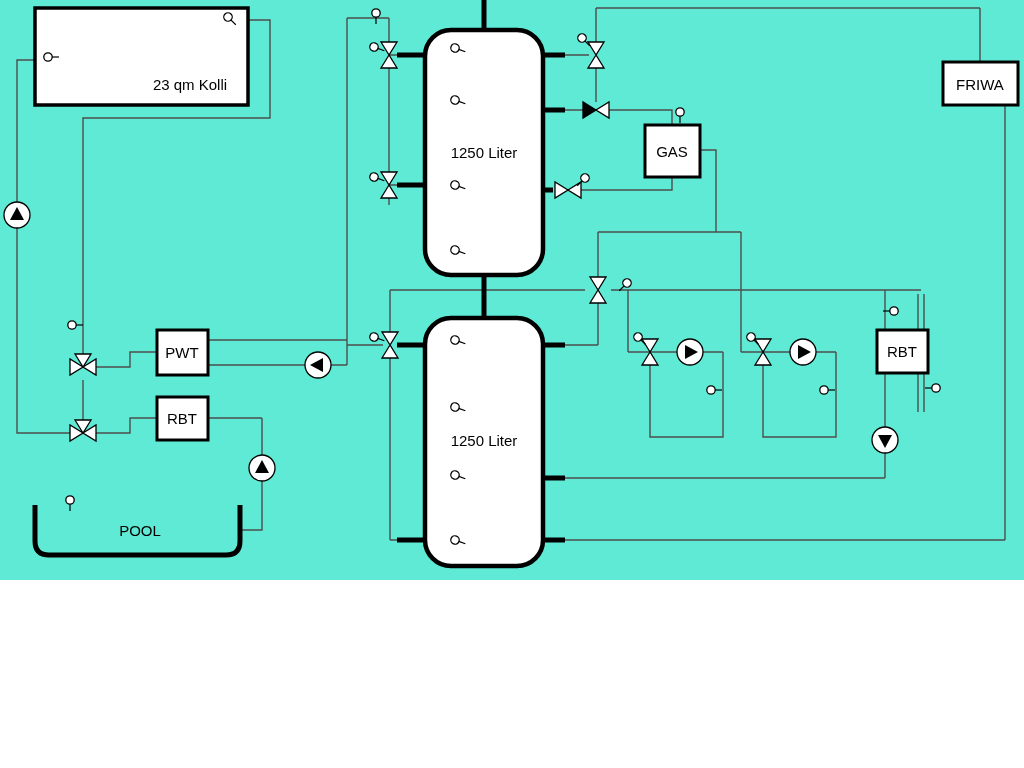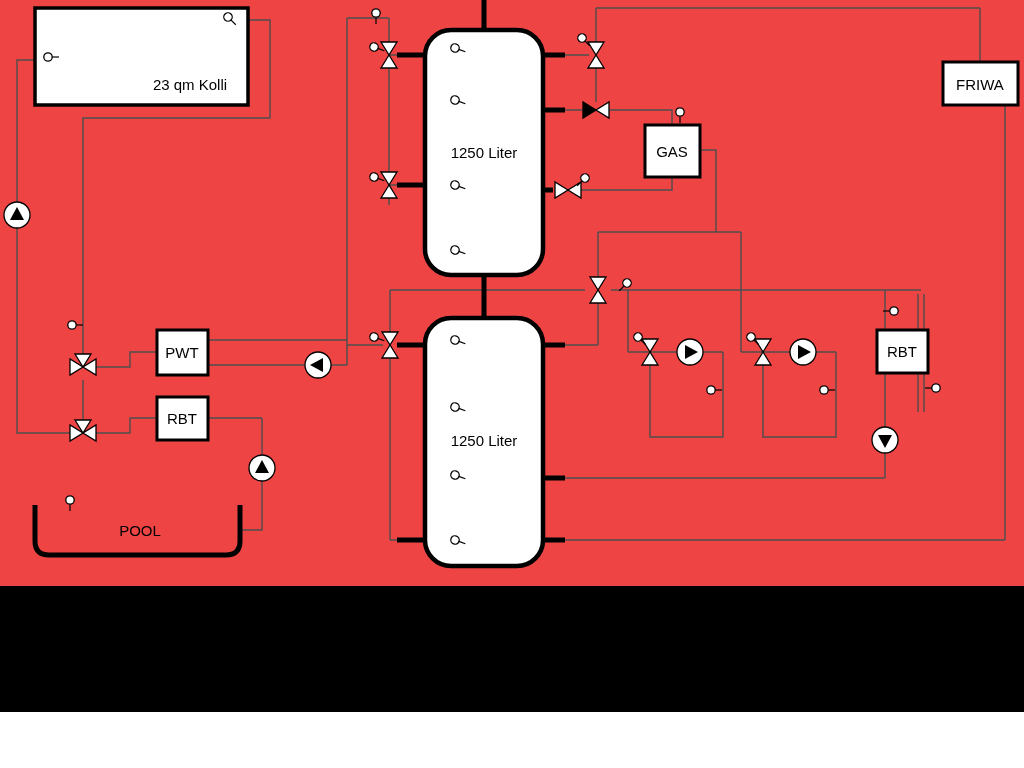--- a/index.html
+++ b/index.html
@@ -1,16 +1,16 @@
 <!DOCTYPE html>
 <html><head>
 <meta charset="utf-8">
 <style>
   html,body{margin:0;padding:0;background:#ffffff;}
-  .stage{position:relative;width:1024px;height:712px;background:#ef4444;overflow:hidden;text-align:center;}
+  .stage{position:relative;width:1024px;height:580px;background:#5eead4;overflow:hidden;text-align:center;}
   svg{display:block;}
   svg text{font-family:"Liberation Sans",sans-serif;fill:#000;font-size:15px;}
   .pipe{stroke:#4d4d4d;stroke-width:1.4;fill:none;}
   .thick{stroke:#000;stroke-width:5;fill:none;}
   .boxline{stroke:#000;fill:#fff;}
   .sym{stroke:#000;fill:#fff;stroke-width:1.3;}
 </style>
 </head>
 <body>
 

